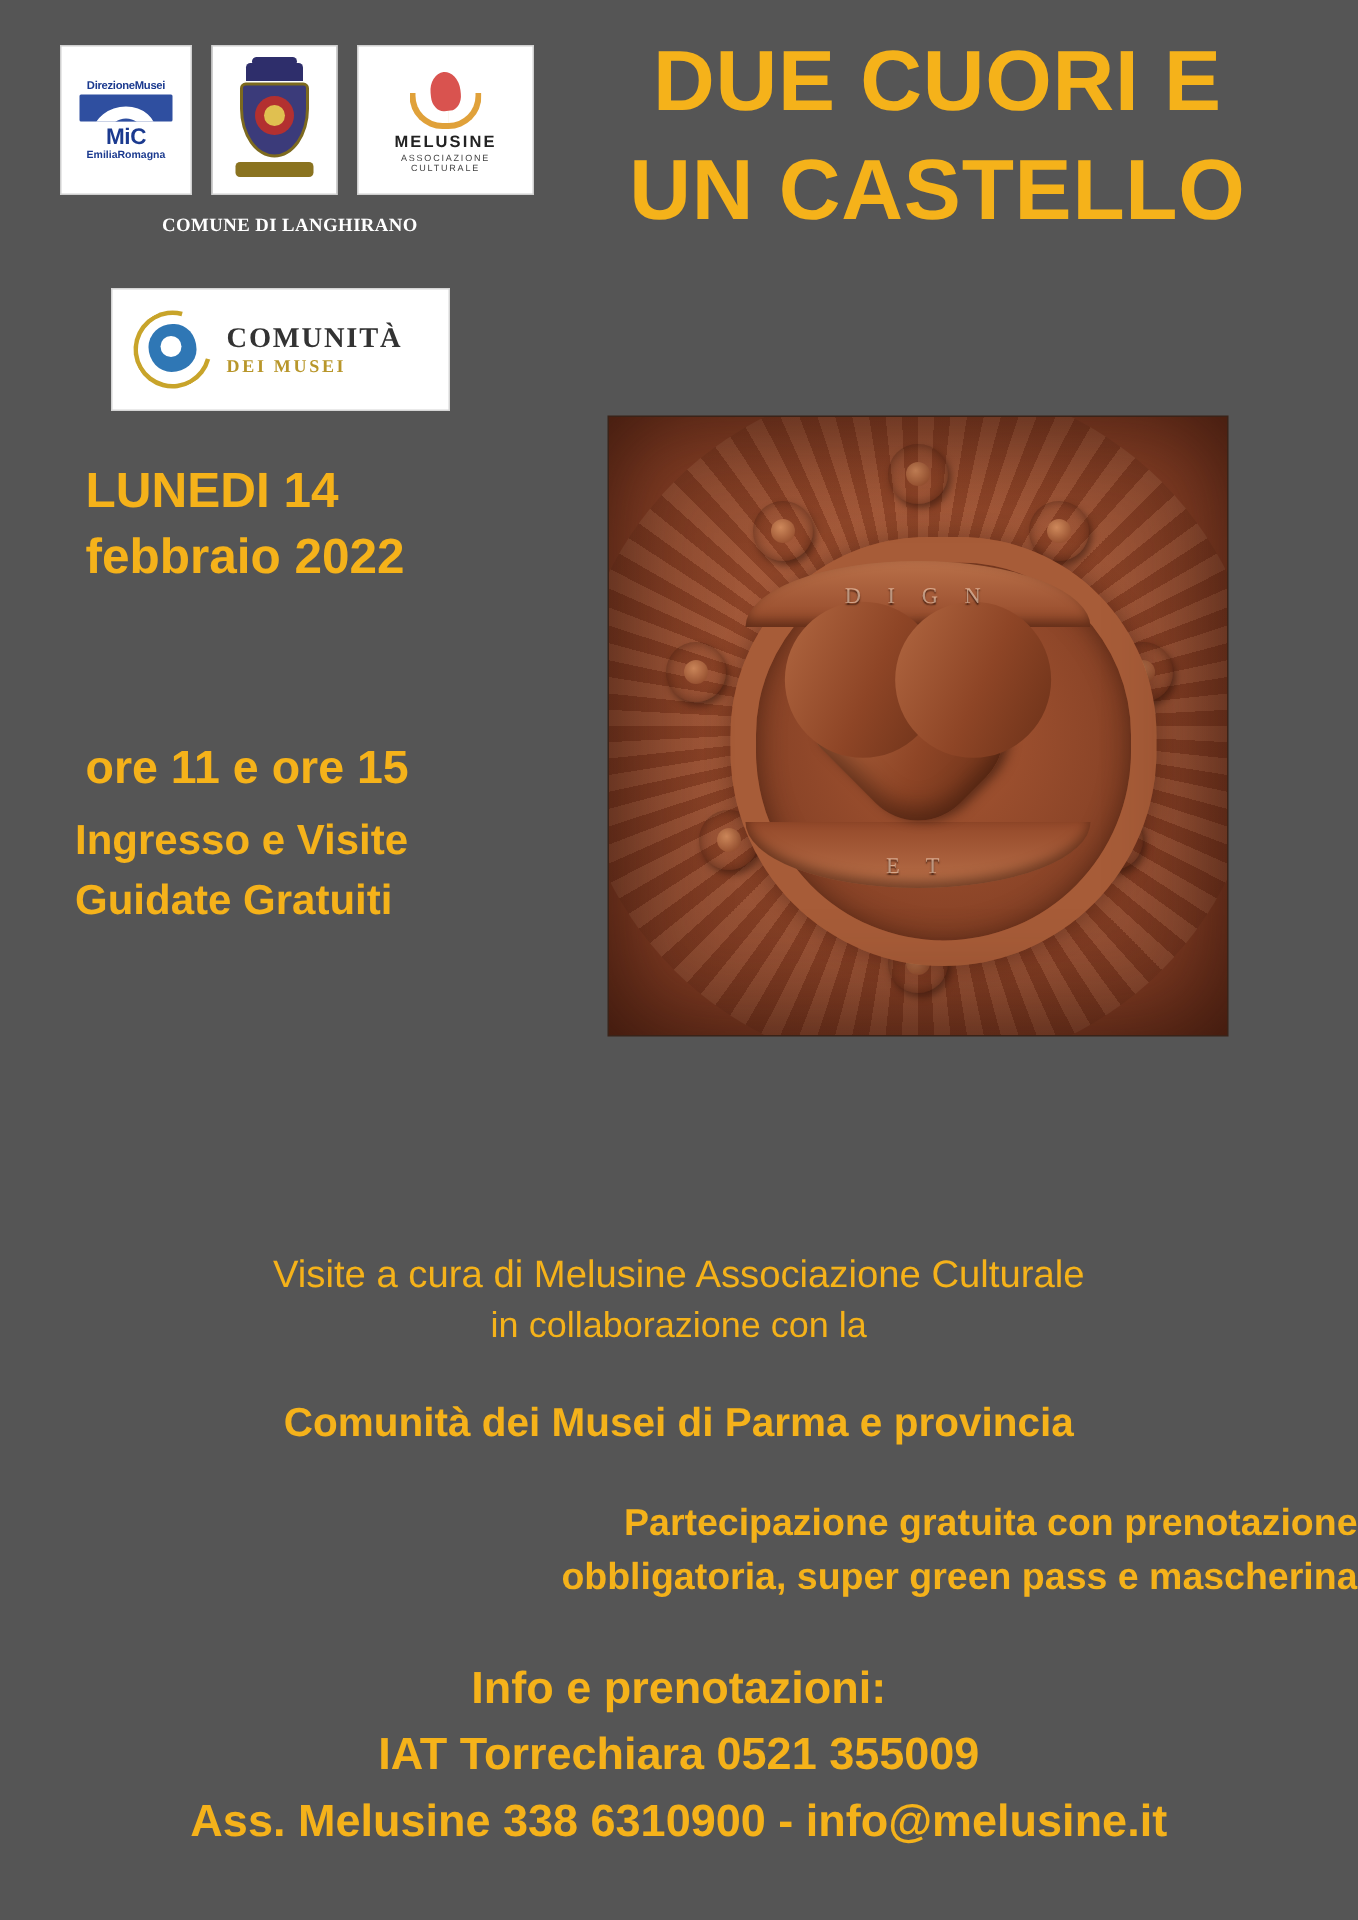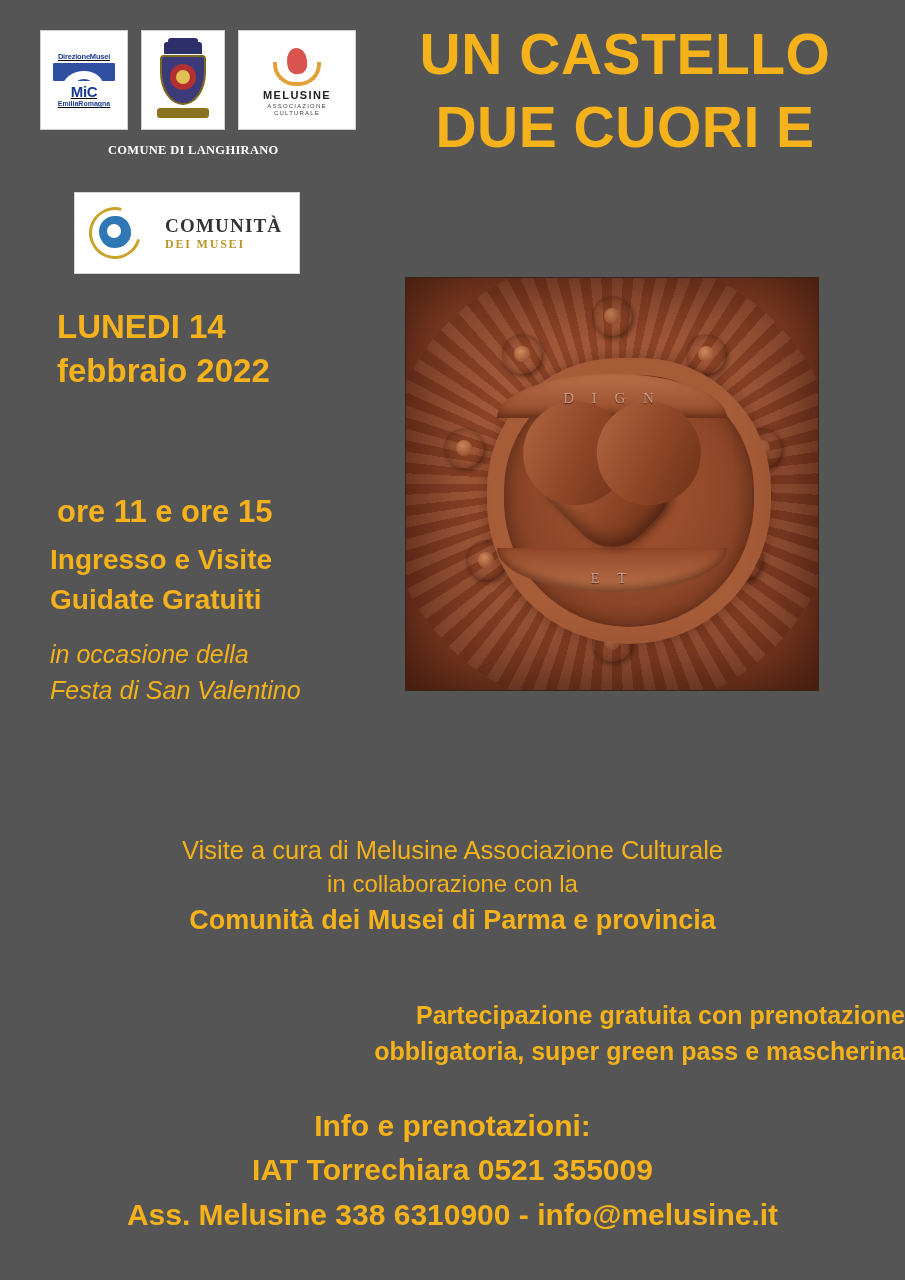--- a/index.html
+++ b/index.html
@@ -37,21 +37,20 @@
     display: flex;
     flex-direction: column;
     align-items: center;
     justify-content: center;
     text-align: center;
   }
   .logo-mic {
     width: 88px;
     height: 100px;
     padding: 22px 2px;
-    text-decoration: underline;
   }
   .logo-mic .mic-top {
     font-size: 7.5px;
     font-weight: bold;
     color: #1b3a8f;
     letter-spacing: -0.2px;
     line-height: 1;
     margin-bottom: 2px;
   }
   .logo-mic .mic-emblem {
@@ -248,21 +247,21 @@
     left: 74px;
     top: 192px;
     width: 226px;
     height: 82px;
     background: #ffffff;
     border: 1px solid #d5d5d5;
     box-sizing: border-box;
     display: flex;
     align-items: center;
     padding-left: 14px;
-    gap: 24px;
+    gap: 10px;
   }
   .comunita-mark {
     width: 52px;
     height: 52px;
     position: relative;
     flex: none;
   }
   .comunita-mark .ring {
     position: absolute;
     inset: 0;
@@ -513,20 +512,21 @@
     line-height: 1.35;
   }
   .credits .c2 {
     font-size: 24px;
     line-height: 1.45;
   }
   .credits .c3 {
     font-size: 27px;
     font-weight: bold;
     line-height: 1.4;
+    margin-top: 28px;
   }
   .rules {
     position: absolute;
     left: 0;
     top: 997px;
     width: 905px;
     text-align: right;
     color: #f5b21a;
     font-size: 25px;
     font-weight: bold;
@@ -586,40 +586,36 @@
       <div class="ring"></div>
       <div class="blob"></div>
     </div>
     <div class="comunita-text">
       <div class="c-line1">COMUNITÀ</div>
       <div class="c-line2">DEI MUSEI</div>
     </div>
   </div>
 
   <div class="title">
+    <div>DUE CUORI E</div>
     <div>UN CASTELLO</div>
-    <div>DUE CUORI E</div>
   </div>
 
   <div class="date-block">
     <div>LUNEDI 14</div>
     <div>febbraio 2022</div>
   </div>
 
   <div class="time-block">ore 11 e ore 15</div>
 
   <div class="free-block">
     <div>Ingresso e Visite</div>
     <div>Guidate Gratuiti</div>
   </div>
 
-  <div class="occasion-block">
-    <div>in occasione della</div>
-    <div>Festa di San Valentino</div>
-  </div>
 
   <div class="relief">
     <div class="plaque"></div>
     <div class="rays"></div>
 
     <div class="flower" style="left:186px; top:18px;"></div>
     <div class="flower" style="left:96px; top:56px;"></div>
     <div class="flower" style="left:280px; top:56px;"></div>
     <div class="flower" style="left:38px; top:150px;"></div>
     <div class="flower" style="left:336px; top:150px;"></div>

